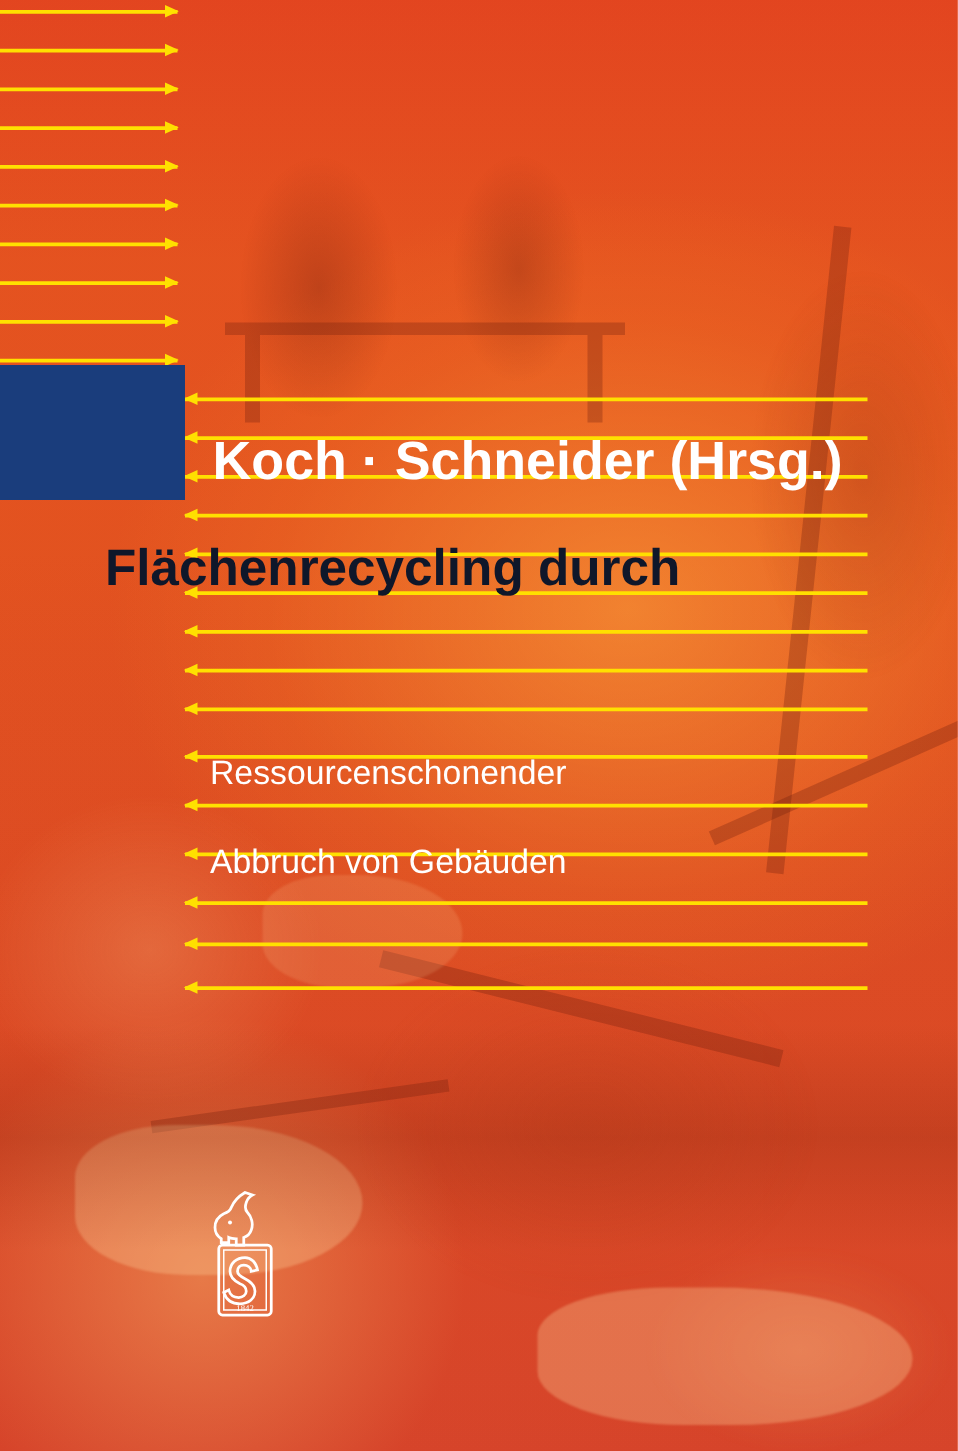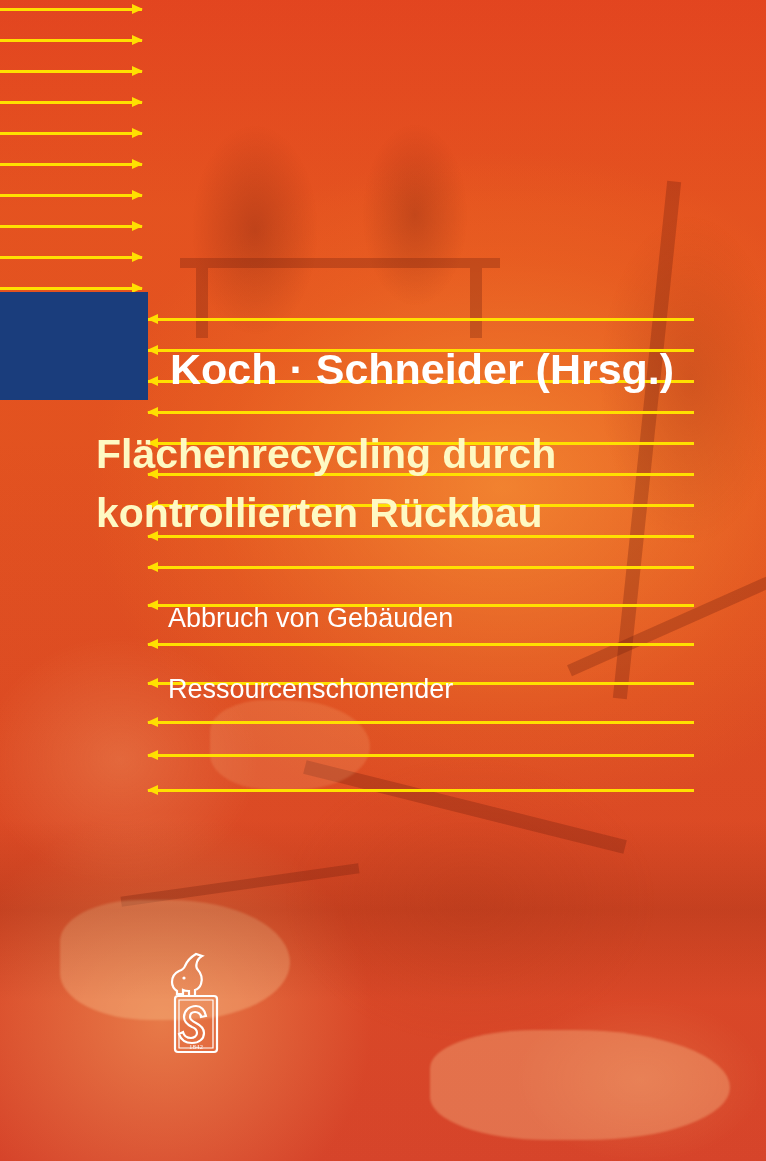--- a/index.html
+++ b/index.html
@@ -108,23 +108,22 @@
     letter-spacing: 0px;
     white-space: nowrap;
   }
   .title {
     position: absolute;
     left: 84px;
     top: 425px;
     width: 640px;
     font-size: 41px;
     font-weight: bold;
-    color: #fef9c3;
+    color: #0f172a;
     line-height: 1.45;
-    margin-left: 12px;
   }
   .subtitle {
     position: absolute;
     left: 168px;
     top: 583px;
     width: 560px;
     font-size: 27px;
     color: #ffffff;
     line-height: 2.62;
   }
@@ -270,26 +269,25 @@
         <div class="arrow-head left"></div>
       </div>
     </div>
 
   <div class="blue-block"></div>
 
   <div class="authors">Koch · Schneider (Hrsg.)</div>
 
   <div class="title">
     <div>Flächenrecycling durch</div>
-    <div>kontrollierten Rückbau</div>
   </div>
 
   <div class="subtitle">
+    <div>Ressourcenschonender</div>
     <div>Abbruch von Gebäuden</div>
-    <div>Ressourcenschonender</div>
   </div>
 
   <div class="publisher">
     <svg class="springer-mark" viewBox="0 0 62 108">
       <g fill="none" stroke="#ffffff" stroke-width="2.2">
         <path d="M31 4 c-5 3 -9 7 -11 12 c-1 3 -3 4 -6 5 c-4 2 -7 6 -7 11 c0 4 2 7 5 9 l0 3 l6 0 l0 -4 c2 1 4 1 6 1 l0 5 l6 0 l0 -6 c3 -1 5 -3 6 -6 c2 -5 0 -11 -3 -14 c-2 -2 -2 -5 -1 -8 c1 -3 3 -5 5 -6 z"></path>
         <circle cx="19" cy="28" r="1.6" fill="#ffffff" stroke="none"></circle>
         <rect x="10" y="46" width="42" height="56" rx="3"></rect>
         <path d="M14 50 l34 0 l0 48 l-34 0 z" stroke-width="1.2"></path>
         <path d="M31 56 c-7 0 -12 5 -12 11 c0 5 4 8 8 10 c3 1 5 3 5 6 c0 3 -3 5 -6 5 c-4 0 -7 -2 -8 -6 l-4 2 c2 6 7 9 13 9 c7 0 12 -4 12 -10 c0 -5 -4 -8 -8 -10 c-4 -2 -6 -4 -6 -6 c0 -3 2 -5 5 -5 c3 0 6 2 6 5 l5 -1 c-1 -6 -5 -10 -10 -10 z"></path>

